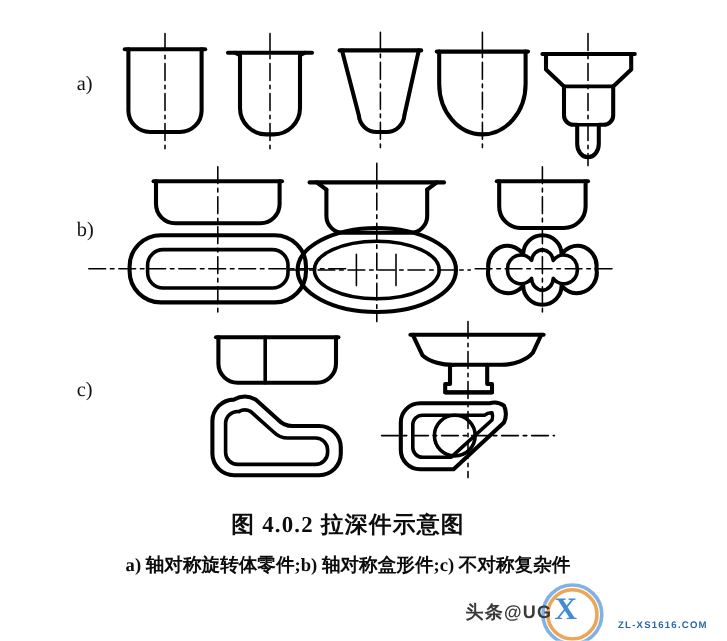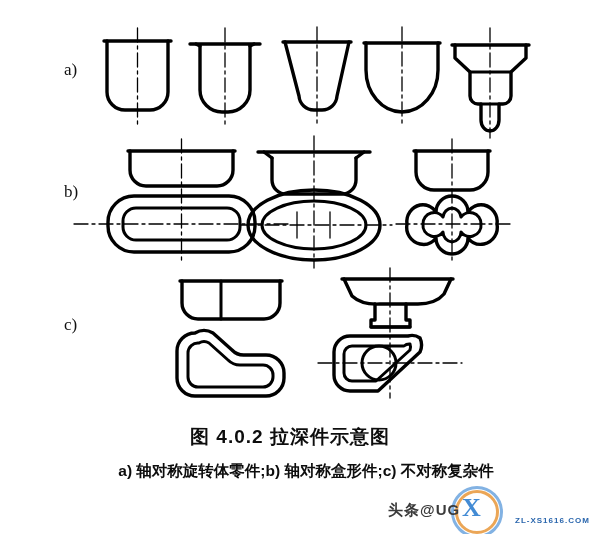--- a/index.html
+++ b/index.html
@@ -23,34 +23,33 @@
   }
   #label-a{left:64px;top:60px;}
   #label-b{left:64px;top:182px;}
   #label-c{left:64px;top:315px;}
 
   .caption{
     position:absolute;
     width:580px;
     text-align:center;
     color:#0d0d0d;
-    font-family:Liberation Sans, sans-serif;
+    font-family:Liberation Serif, serif;
   }
   #caption-title{
     top:424px;
     font-size:19px;
     font-weight:700;
     letter-spacing:1px;
   }
   #caption-sub{
     top:461px;
     font-size:15.5px;
     font-weight:700;
     letter-spacing:0px;
-    margin-left:16px;
   }
   .wm{
     position:absolute;
     font-family:"Liberation Sans","DejaVu Sans",sans-serif;
   }
   #wm-head{
     left:388px;top:501px;
     font-size:15px;
     font-weight:700;
     color:#3a3a3a;

